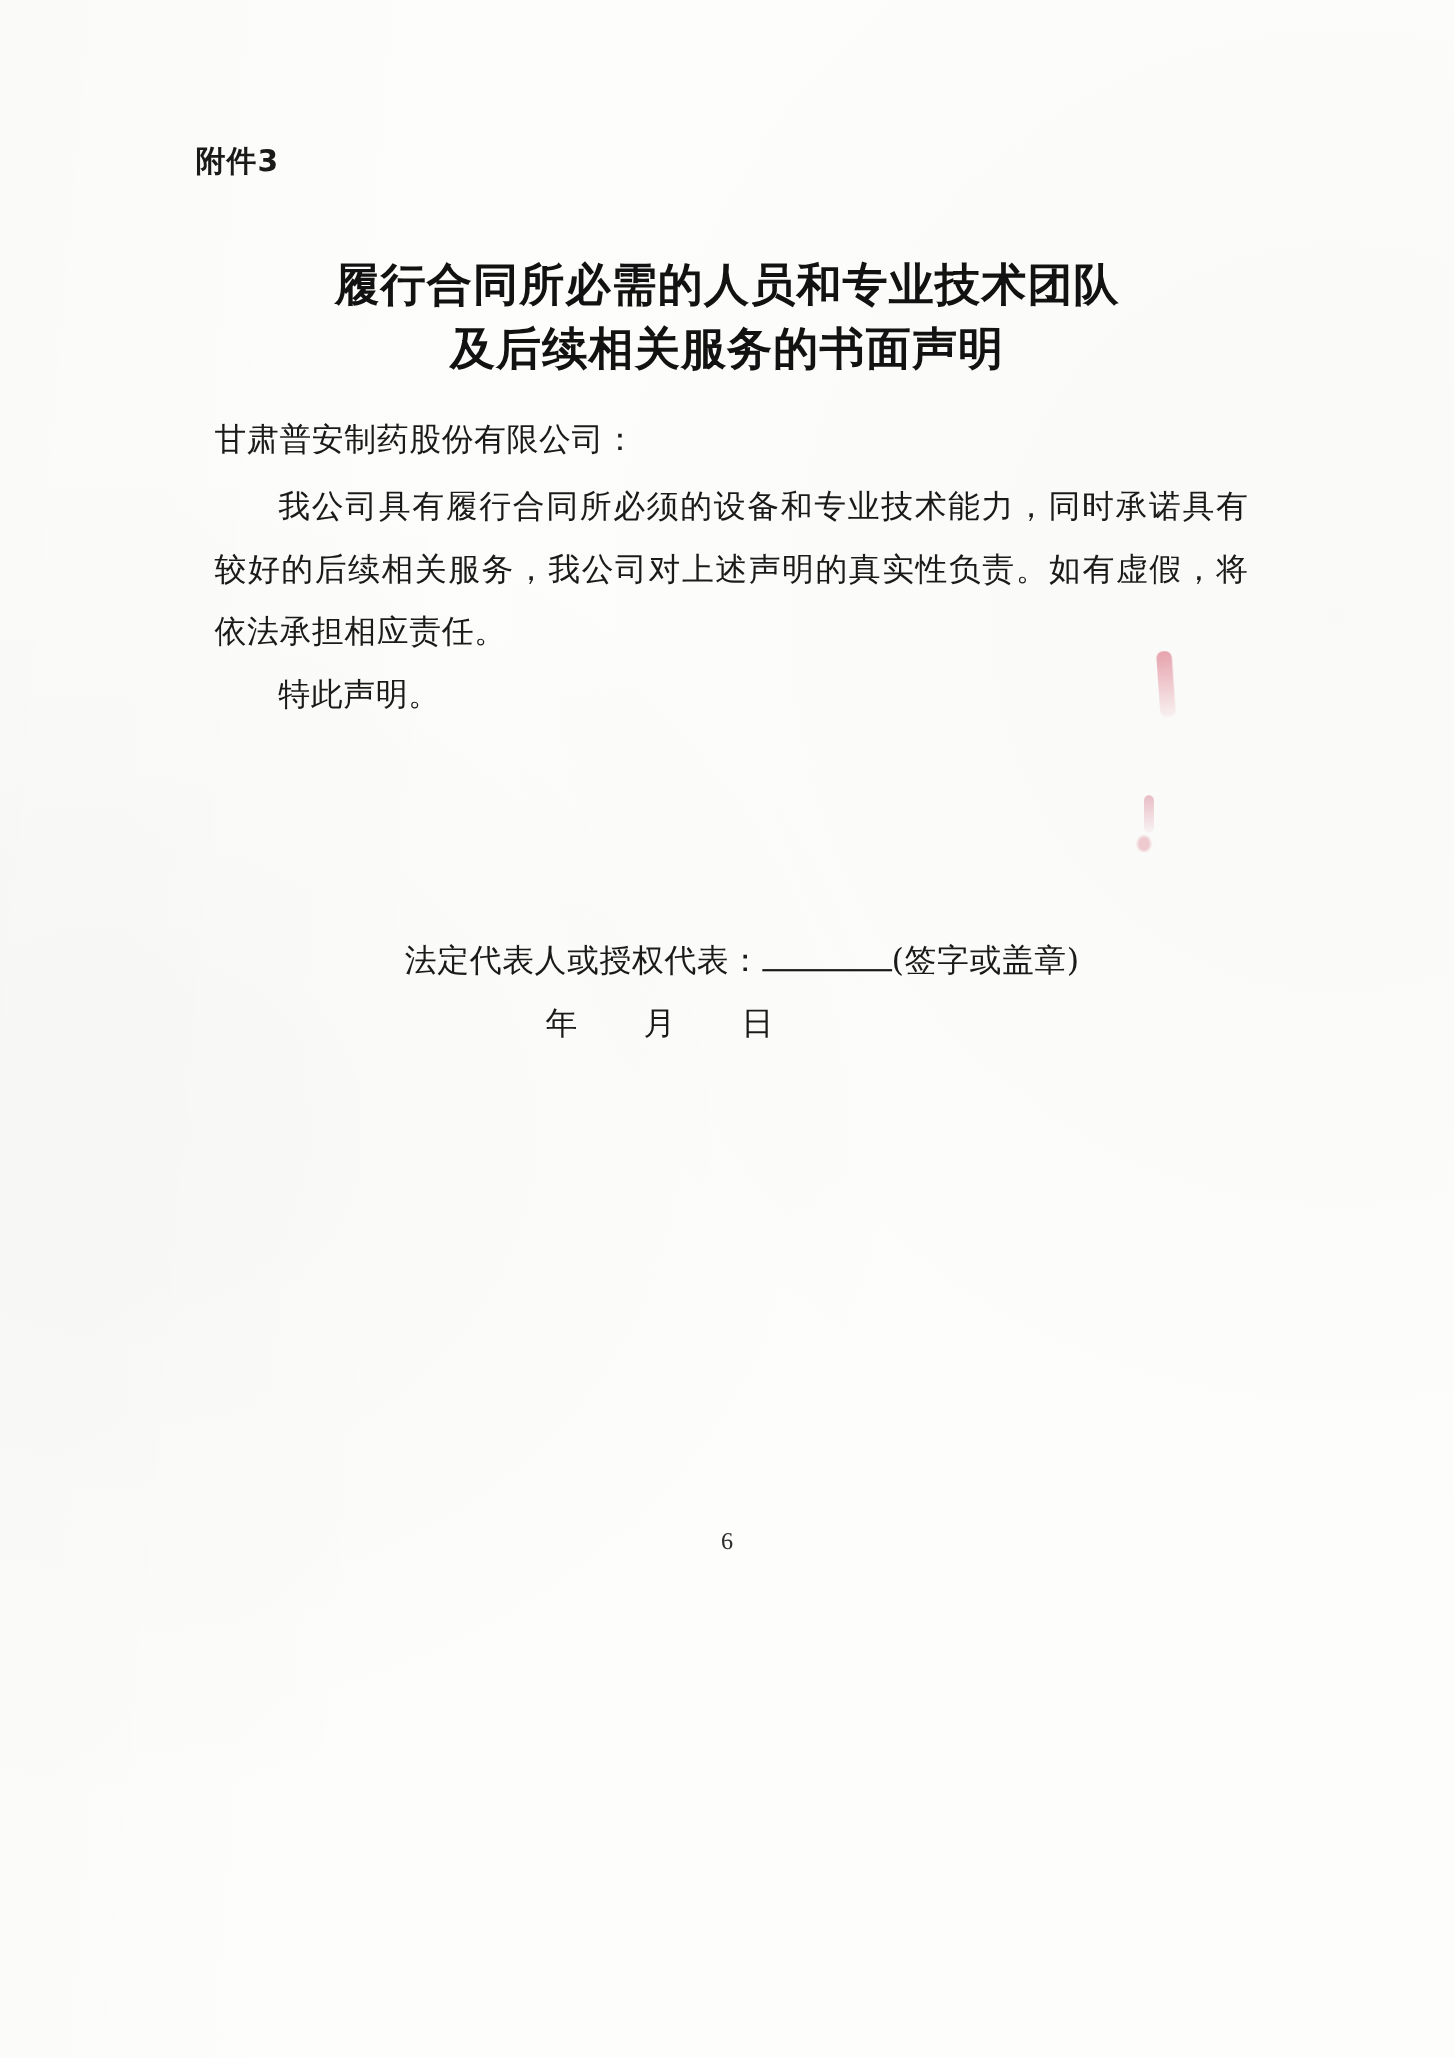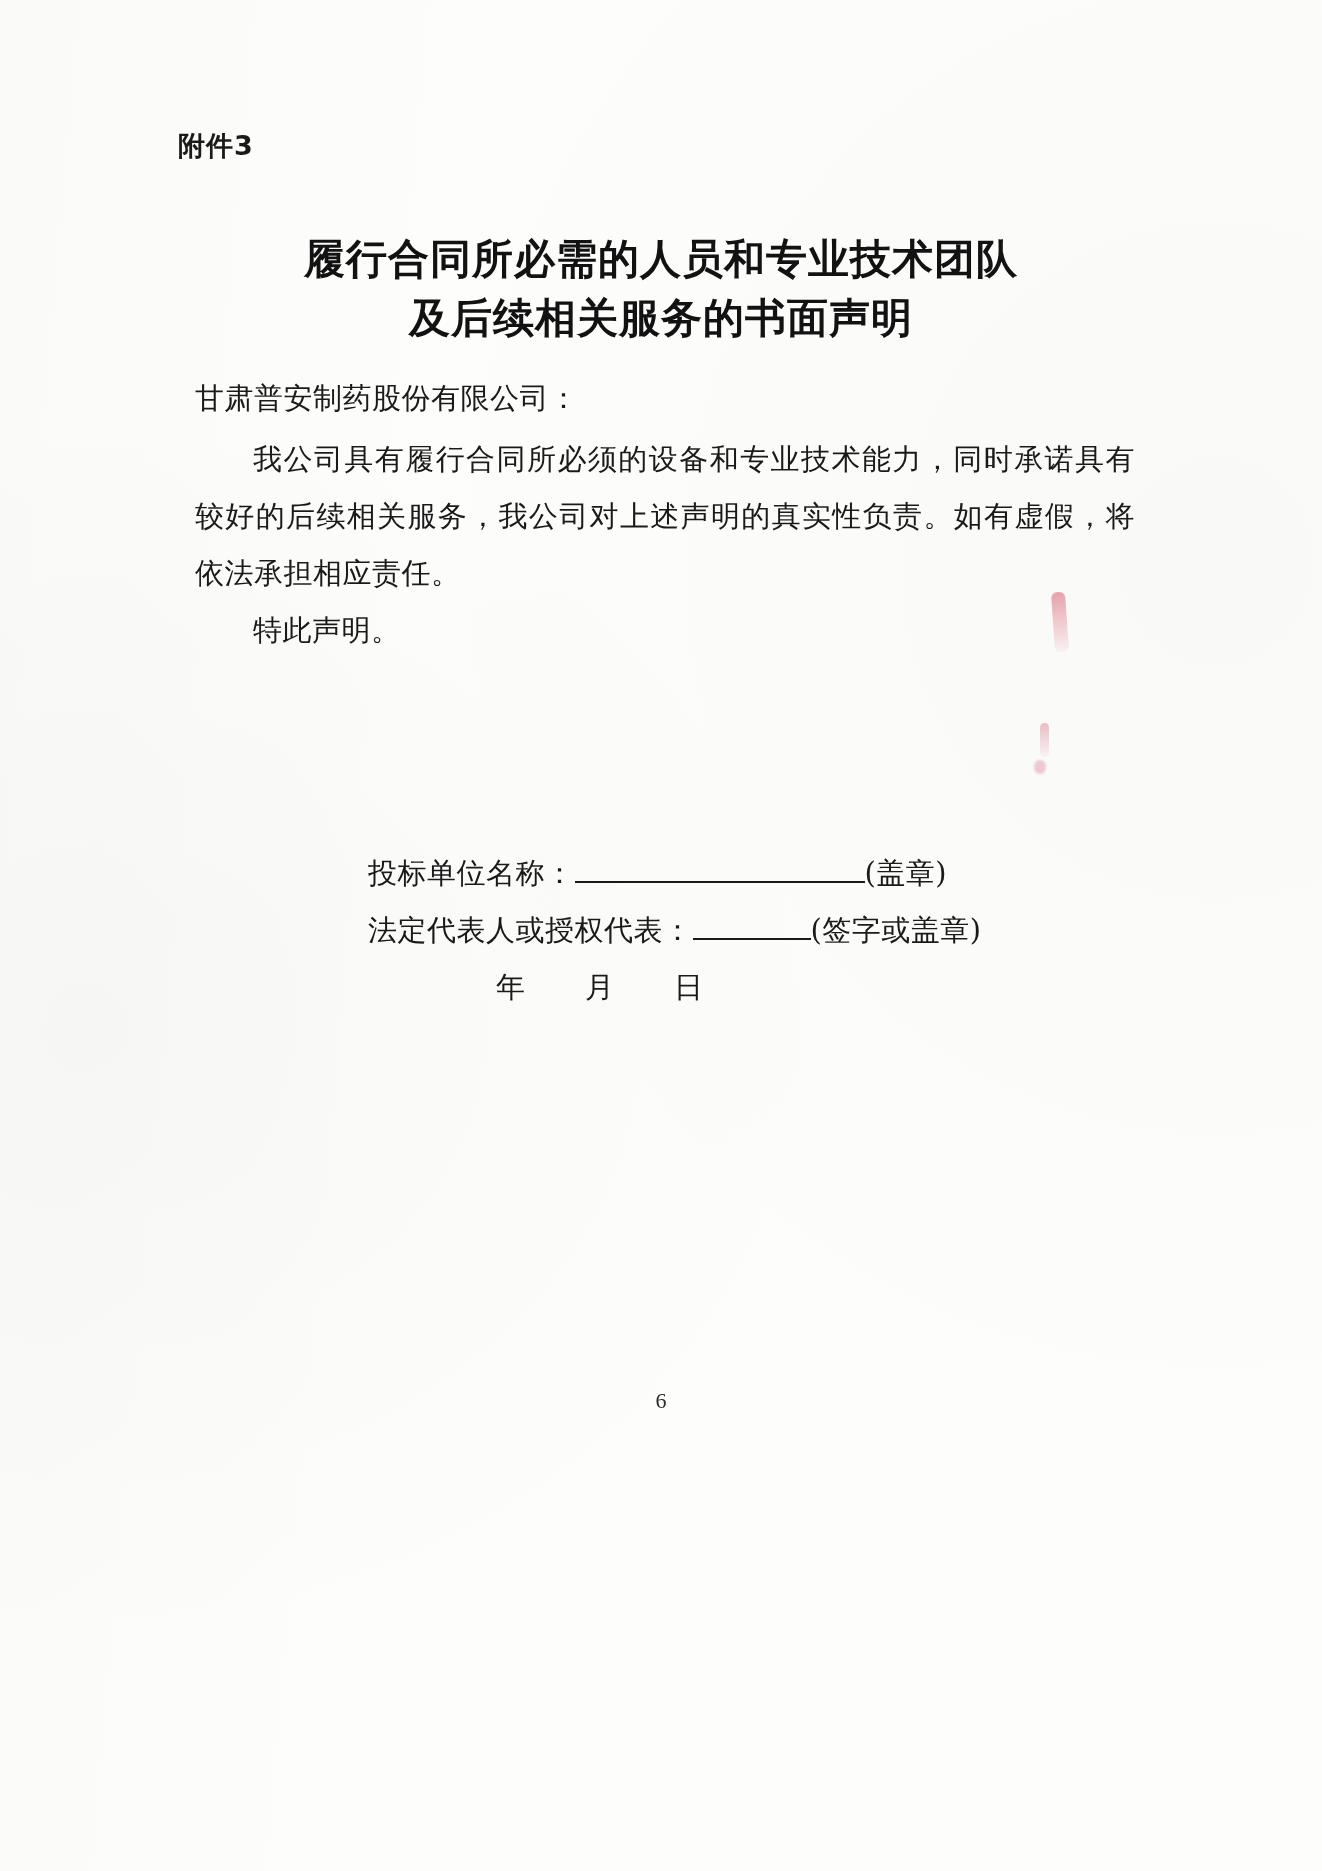--- a/index.html
+++ b/index.html
@@ -68,21 +68,21 @@
   .doc-title .line2 {
     display: block;
     font-family: Liberation Mono, monospace;
   }
 
   .body-block {
     position: absolute;
     left: 195px;
     top: 372px;
     width: 940px;
-    font-family: Liberation Mono, monospace;
+    font-family: Liberation Sans, sans-serif;
     font-size: 29px;
     line-height: 57px;
     color: #1a1a1a;
     letter-spacing: 0.5px;
   }
   .addressee {
     margin: 0 0 4px 0;
   }
   .para {
     margin: 0;
@@ -181,23 +181,20 @@
       <p class="addressee">甘肃普安制药股份有限公司：</p>
 
 
       <p class="para">我公司具有履行合同所必须的设备和专业技术能力，同时承诺具有较好的后续相关服务，我公司对上述声明的真实性负责。如有虚假，将依法承担相应责任。</p>
 
       <p class="para">特此声明。</p>
     </div>
 
     <div class="signature-block">
       <p class="sig-line">
-        <span>投标单位名称：</span><span class="blank-inline blank-unit"></span><span>(盖章)</span>
-      </p>
-      <p class="sig-line">
         <span>法定代表人或授权代表：</span><span class="blank-inline blank-rep"></span><span>(签字或盖章)</span>
       </p>
       <p class="date-line">
         <span>年</span><span class="gap"></span><span>月</span><span class="gap"></span><span>日</span>
       </p>
     </div>
 
     <div class="page-number">6</div>
 
     <div class="stamp-mark stamp-a"></div>

